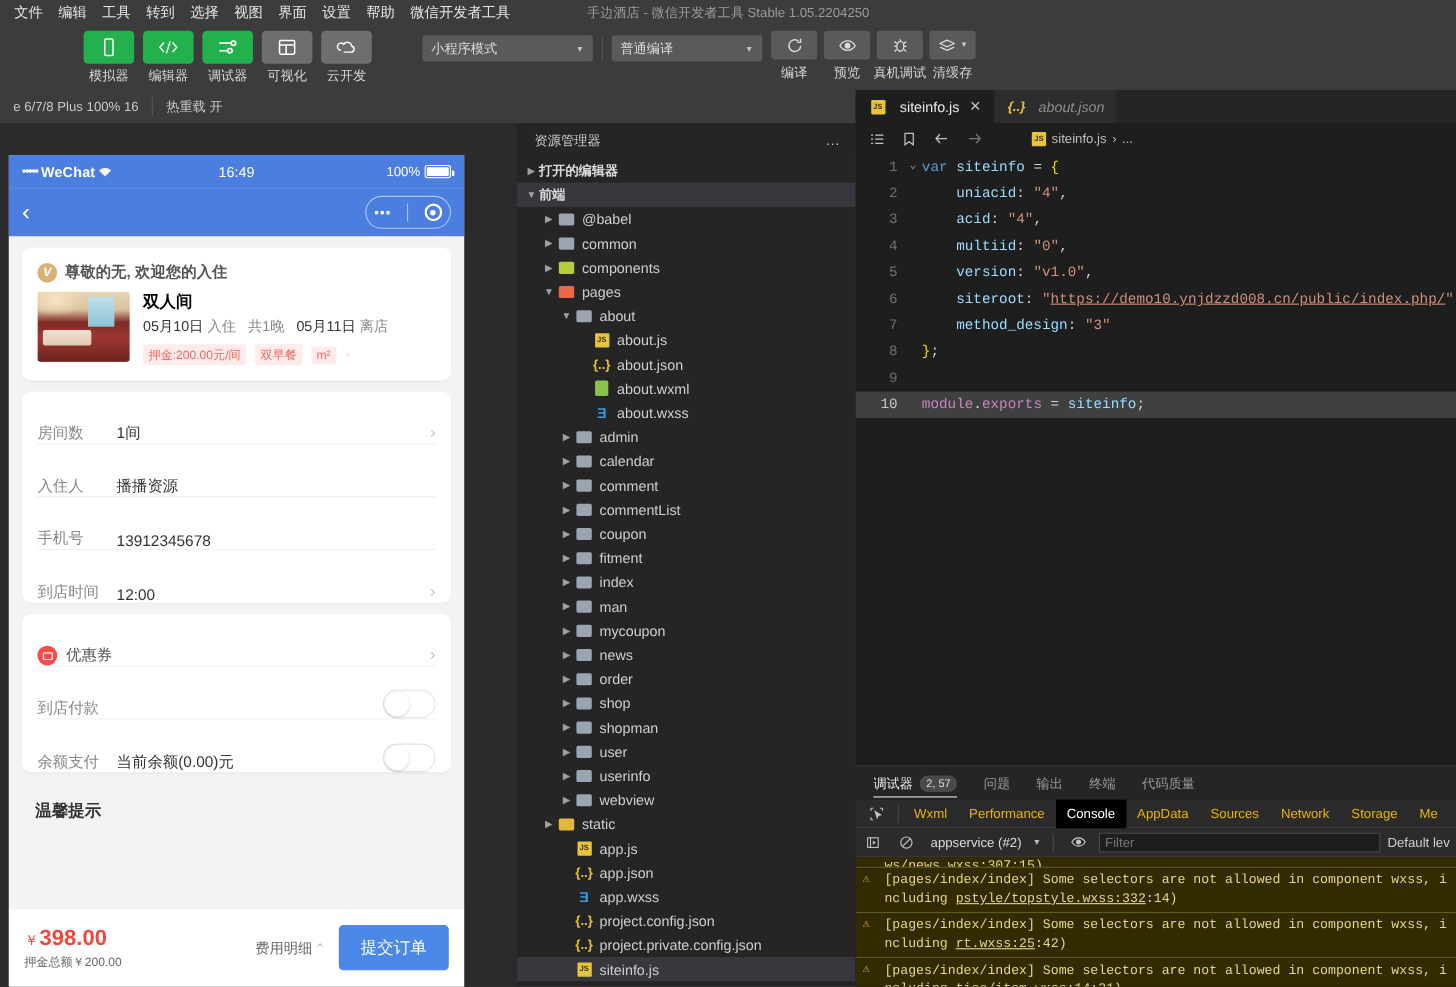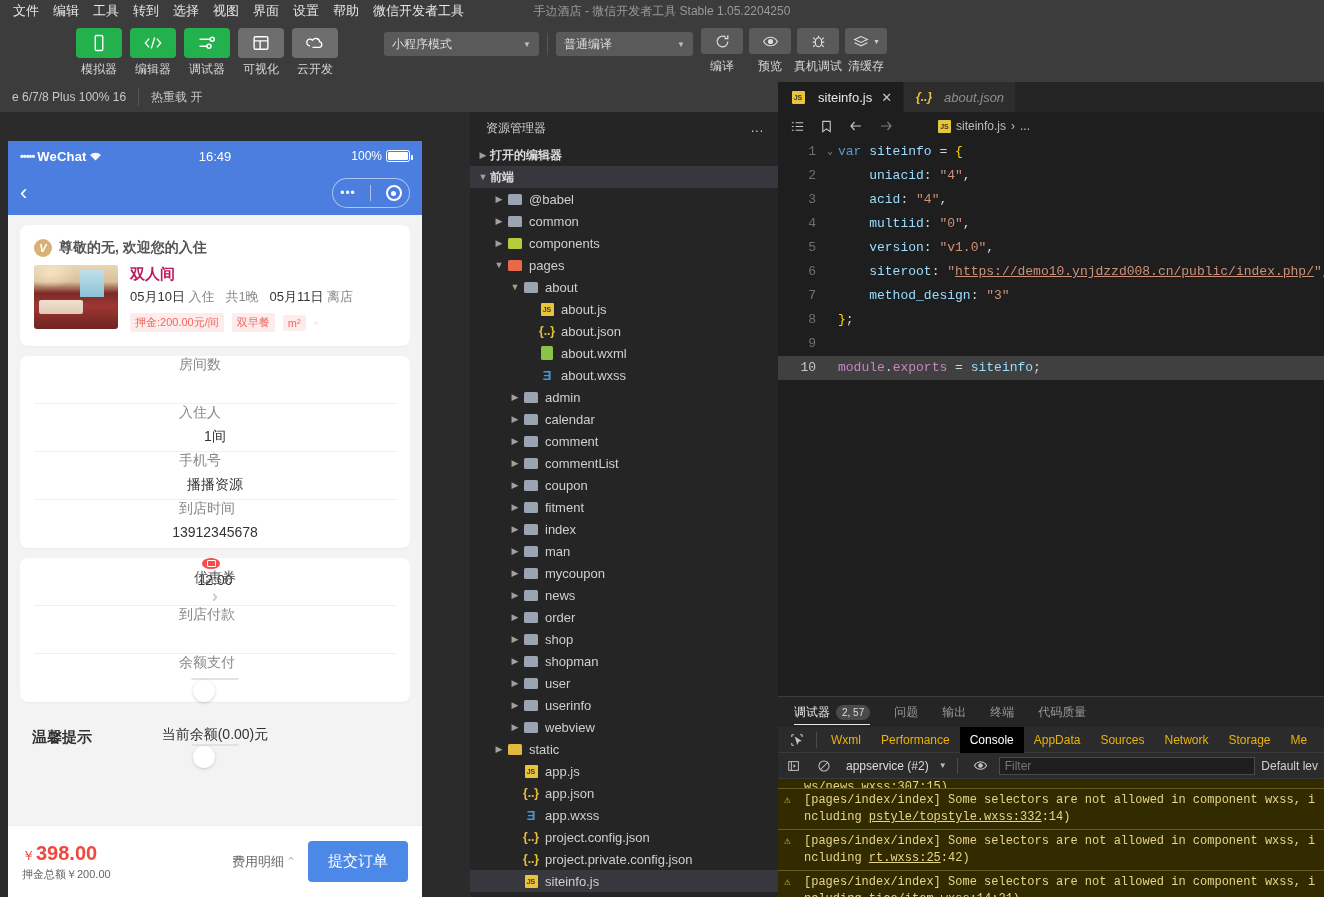--- a/index.html
+++ b/index.html
@@ -146,33 +146,33 @@
   }
   .room-thumb::before {
     content:''; position:absolute; left:55%; top:8%; width:28%; height:42%;
     background: linear-gradient(180deg,#bfe0ea,#8cc2d6); 
   }
   .room-thumb::after {
     content:''; position:absolute; left:6%; top:54%; width:52%; height:22%;
     background: linear-gradient(180deg,#f0dfd0,#e2c9b6); border-radius:2px;
   }
   .room-info { flex: 1; min-width: 0; }
-  .room-name { font-size: 15px; font-weight: bold; color: #be185d; }
+  .room-name { font-size: 15px; font-weight: bold; color: #000000; }
   .room-dates { font-size: 13px; color: #333; margin-top: 4px; white-space: nowrap; }
   .room-dates .mut { color: #888; }
   .tags { display: flex; gap: 8px; margin-top: 7px; align-items: center; }
   .tag {
     background: #fdeceb; color: #f0675e; font-size: 11px;
     padding: 2px 5px; border-radius: 2px; white-space: nowrap;
   }
   .tag.thin { width: 4px; padding: 2px 0; }
 
   .frow {
-    display: flex; align-items: center; height: 48px;
-    border-bottom: 1px solid #f0f0f0; position: relative; flex-direction: column;
+    display: flex; align-items: flex-end; height: 48px;
+    border-bottom: 1px solid #f0f0f0; position: relative;
   }
   .frow:last-child { border-bottom: none; }
   .flabel { width: 72px; font-size: 14px; color: #888; flex: 0 0 72px; }
   .fvalue { font-size: 14px; color: #333; flex: 1; }
   .chev { color: #c8c8c8; font-size: 16px; font-weight: 300; }
 
   .coupon-ic {
     width: 18px; height: 18px; border-radius: 50%; background: #fb4a4a;
     display:flex; align-items:center; justify-content:center; margin-right: 8px;
   }

